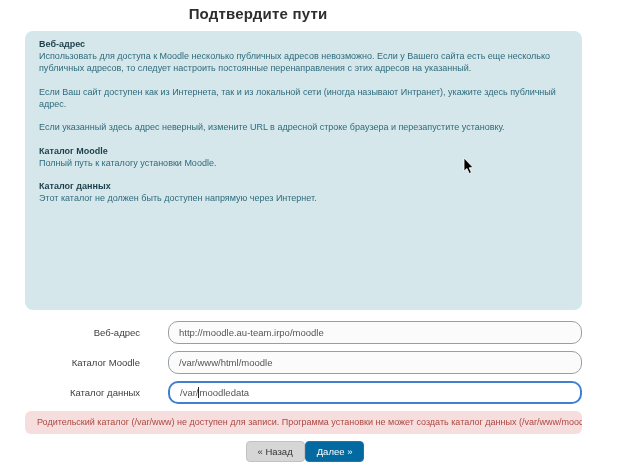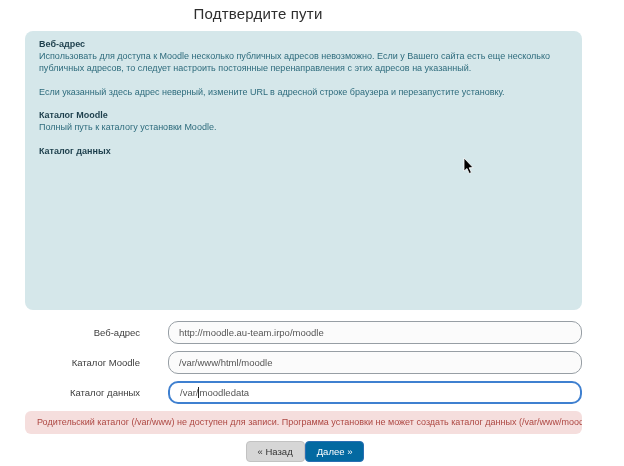--- a/index.html
+++ b/index.html
@@ -1,21 +1,21 @@
 <!DOCTYPE html>
 <html><head>
 <meta charset="utf-8">
 <style>
   * { margin: 0; padding: 0; box-sizing: border-box; }
   html, body { width: 624px; height: 466px; background: #ffffff; overflow: hidden; }
   body { font-family: "Liberation Sans", sans-serif; position: relative; }
 
   .page-title {
     position: absolute; top: 5px; left: 0; width: 516px;
-    text-align: center; font-size: 15px; font-weight: normal; color: #2e2e2e;
+    text-align: center; font-size: 15px; font-weight: bold; color: #2e2e2e;
     letter-spacing: 0.2px;
   }
 
   .info-box {
     position: absolute; left: 25px; top: 31px; width: 557px; height: 279px;
     background: #d5e7ea; border-radius: 8px; padding: 7px 14px;
     color: #2d6b7c; font-size: 9px; line-height: 12px; overflow: hidden;
   }
   .info-box h3 { font-size: 9px; line-height: 12px; font-weight: bold; color: #1d3f4c; margin: 0; }
   .info-box p { margin: 0 0 11.5px 0; }
@@ -63,28 +63,30 @@
 </style>
 </head>
 <body>
 
 <div class="page-title">Подтвердите пути</div>
 
 <div class="info-box">
   <section>
     <h3>Веб-адрес</h3>
     <p>Использовать для доступа к Moodle несколько публичных адресов невозможно. Если у Вашего сайта есть еще несколько публичных адресов, то следует настроить постоянные перенаправления с этих адресов на указанный.</p>
+    <p>Если Ваш сайт доступен как из Интернета, так и из локальной сети (иногда называют Интранет), укажите здесь публичный адрес.</p>
     <p>Если указанный здесь адрес неверный, измените URL в адресной строке браузера и перезапустите установку.</p>
   </section>
   <section>
     <h3>Каталог Moodle</h3>
     <p>Полный путь к каталогу установки Moodle.</p>
   </section>
   <section>
     <h3>Каталог данных</h3>
+    <p>Этот каталог не должен быть доступен напрямую через Интернет.</p>
 
   </section>
 </div>
 
 <div class="form-row" style="top:321px">
   <div class="field-label">Веб-адрес</div>
   <input class="text-input" type="text" readonly="" value="http://moodle.au-team.irpo/moodle" style="">
 </div>
 
 <div class="form-row" style="top:351px">

